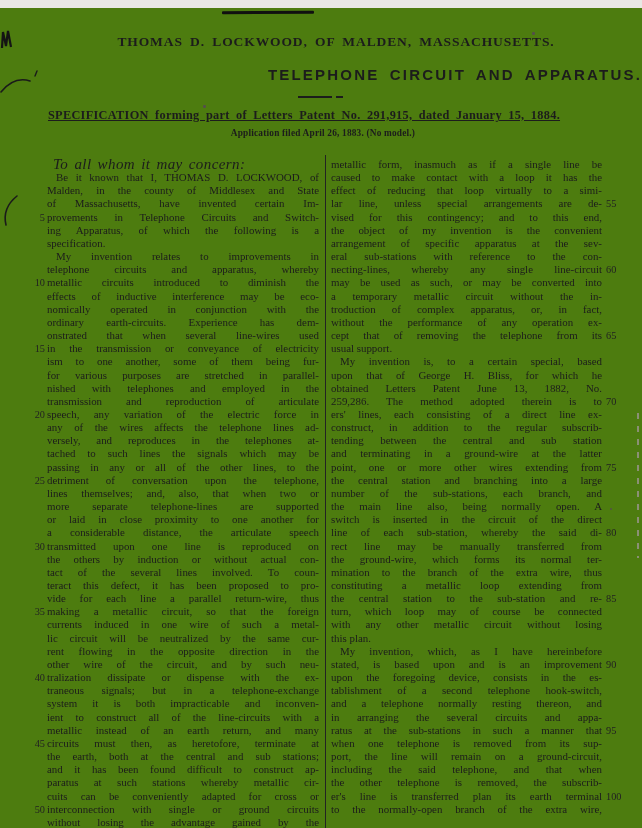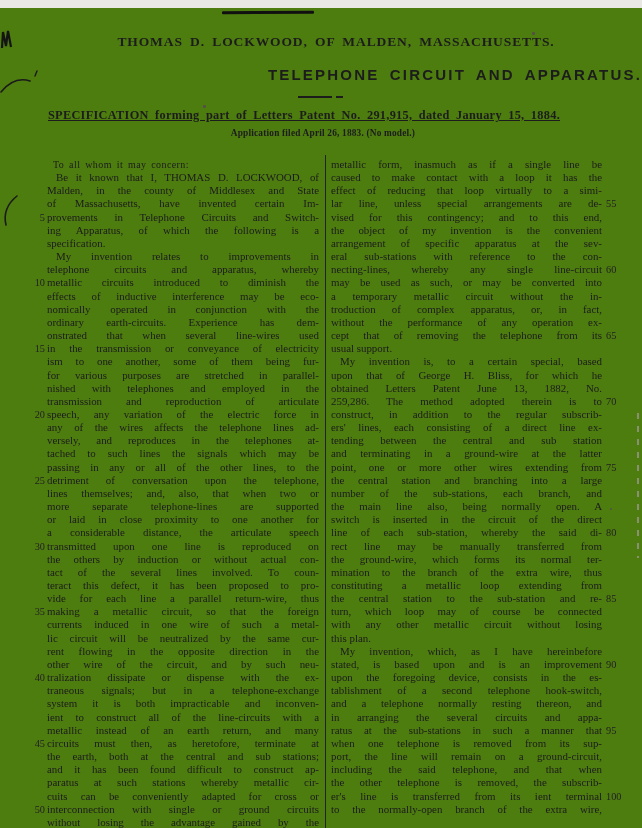--- a/index.html
+++ b/index.html
@@ -48,22 +48,22 @@
     position:absolute;top:150px;
     font-size:10.9px;line-height:13.157px;
     text-align:justify;
   }
   .col-left{left:47px;width:272px;}
   .col-right{left:331px;width:271px;}
   .tl{text-align:justify;text-align-last:justify;height:13.157px;overflow:visible;white-space:nowrap;}
   .tl.pe{text-align-last:left;}
   .tl.fi{text-indent:9px;}
   .tl.sal{
-    text-align-last:left;text-indent:6px;
-    font-size:10px;letter-spacing:0.4px;word-spacing:2px;
+    font-style:italic;text-align-last:left;text-indent:6px;
+    font-size:15px;letter-spacing:0.4px;word-spacing:2px;
   }
   .nums{position:absolute;top:150px;height:672px;font-size:10.3px;color:#222;}
   .nums-left{left:26px;width:19px;}
   .nums-right{left:606px;width:26px;}
   .lnum{position:absolute;line-height:13.157px;}
   .nums-left .lnum{right:0;}
   .nums-right .lnum{left:0;}
   
   .art{position:absolute;pointer-events:none;}
   .top-bar{left:222px;top:3px;width:92px;height:3.2px;background:#101010;transform:rotate(-0.4deg);border-radius:1px;}
@@ -180,22 +180,22 @@
       <div class="tl">may be used as such, or may be converted into</div>
       <div class="tl">a temporary metallic circuit without the in-</div>
       <div class="tl">troduction of complex apparatus, or, in fact,</div>
       <div class="tl">without the performance of any operation ex-</div>
       <div class="tl">cept that of removing the telephone from its</div>
       <div class="tl pe">usual support.</div>
       <div class="tl fi">My invention is, to a certain special, based</div>
       <div class="tl">upon that of George H. Bliss, for which he</div>
       <div class="tl">obtained Letters Patent June 13, 1882, No.</div>
       <div class="tl">259,286. The method adopted therein is to</div>
+      <div class="tl">ers' lines, each consisting of a direct line ex-</div>
       <div class="tl">construct, in addition to the regular subscrib-</div>
-      <div class="tl">ers' lines, each consisting of a direct line ex-</div>
       <div class="tl">tending between the central and sub station</div>
       <div class="tl">and terminating in a ground-wire at the latter</div>
       <div class="tl">point, one or more other wires extending from</div>
       <div class="tl">the central station and branching into a large</div>
       <div class="tl">number of the sub-stations, each branch, and</div>
       <div class="tl">the main line also, being normally open. A</div>
       <div class="tl">switch is inserted in the circuit of the direct</div>
       <div class="tl">line of each sub-station, whereby the said di-</div>
       <div class="tl">rect line may be manually transferred from</div>
       <div class="tl">the ground-wire, which forms its normal ter-</div>
@@ -209,21 +209,21 @@
       <div class="tl">stated, is based upon and is an improvement</div>
       <div class="tl">upon the foregoing device, consists in the es-</div>
       <div class="tl">tablishment of a second telephone hook-switch,</div>
       <div class="tl">and a telephone normally resting thereon, and</div>
       <div class="tl">in arranging the several circuits and appa-</div>
       <div class="tl">ratus at the sub-stations in such a manner that</div>
       <div class="tl">when one telephone is removed from its sup-</div>
       <div class="tl">port, the line will remain on a ground-circuit,</div>
       <div class="tl">including the said telephone, and that when</div>
       <div class="tl">the other telephone is removed, the subscrib-</div>
-      <div class="tl">er's line is transferred from its ient terminal</div>
+      <div class="tl">er's line is transferred plan its earth terminal</div>
       <div class="tl">to the normally-open branch of the extra wire,</div>
     </div>
   <div class="nums nums-right">
       <span class="lnum" style="top: 39.471px;">55</span>
       <span class="lnum" style="top: 105.256px;">60</span>
       <span class="lnum" style="top: 171.041px; text-align: center;">65</span>
       <span class="lnum" style="top: 236.826px;">70</span>
       <span class="lnum" style="top: 302.611px;">75</span>
       <span class="lnum" style="top: 368.396px;">80</span>
       <span class="lnum" style="top: 434.181px;">85</span>

